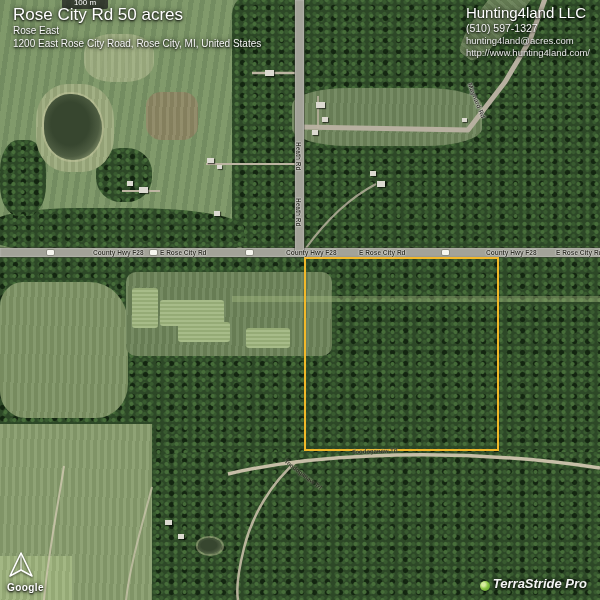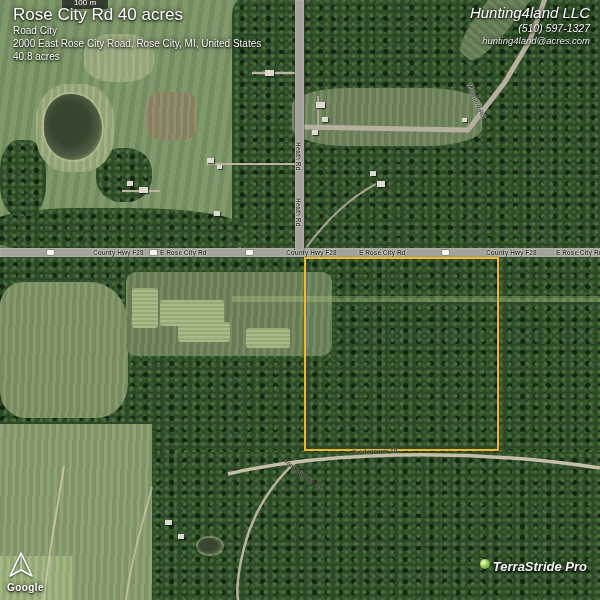--- a/index.html
+++ b/index.html
@@ -40,31 +40,31 @@
     color:#2d2d24;white-space:nowrap;opacity:.9;
     text-shadow:0 0 2px rgba(230,230,210,.8);}
   .shield{position:absolute;width:9px;height:7px;top:249px;background:#f6f6ef;
     border:1px solid #8a8a80;border-radius:2px;box-sizing:border-box;}
   .rot{transform-origin:left top;}
   
   .halo{text-shadow:0 1px 2px rgba(0,0,0,.95),0 0 5px rgba(0,0,0,.8);}
   .info-left{position:absolute;left:13px;top:5px;color:#f5f5f5;}
   .info-left .title{font-size:17px;line-height:19px;font-weight:400;color:#ffffff;}
   .info-left .sub{font-size:10px;line-height:13px;font-weight:400;}
-  .info-right{position:absolute;right:10px;top:4px;text-align:right;color:#f5f5f5;font-style:italic;}
+  .info-right{position:absolute;right:10px;top:4px;text-align:left;color:#f5f5f5;}
   .info-right .company{font-size:15px;line-height:18px;font-weight:400;color:#ffffff;}
   .info-right .sub{font-size:10.5px;line-height:13px;}
   .info-right .small{font-size:9.5px;line-height:12px;color:#e8e8e8;}
   .scalebar{position:absolute;left:62px;top:-4px;width:46px;height:13px;
     background:rgba(28,28,28,.72);border-radius:2px;color:#fff;font-size:8px;
     display:flex;align-items:center;justify-content:center;}
   .google{position:absolute;left:7px;bottom:7px;color:#fff;font-size:10px;
     font-weight:700;letter-spacing:.4px;}
   .north{position:absolute;left:8px;bottom:22px;filter:drop-shadow(0 1px 1px rgba(0,0,0,.6));}
-  .brand{position:absolute;right:13px;bottom:26px;display:flex;align-items:flex-start;gap:3px;}
+  .brand{position:absolute;right:13px;bottom:9px;display:flex;align-items:flex-end;gap:3px;}
   .brand .txt{color:#f4f4f4;font-size:13px;font-style:italic;font-weight:700;}
   .leaf{width:10px;height:10px;border-radius:50%;
     background:radial-gradient(circle at 35% 35%, #d8eda0 0 18%, #8ac443 48%, #4f8f2a 100%);
     box-shadow:0 1px 1px rgba(0,0,0,.5);}
 </style>
 </head>
 <body>
 
 <div id="stage">
 
@@ -146,30 +146,30 @@
   <span class="road-label rot" style="left:302px;top:198px;transform:rotate(90deg);">Heath Rd</span>
   <span class="road-label rot" style="left:473px;top:82px;transform:rotate(68deg);">Maynard Rd</span>
   <span class="trail-label rot" style="left:352px;top:449px;transform:rotate(-2deg);">Toodoganaw Trl</span>
   <span class="trail-label rot" style="left:287px;top:458px;transform:rotate(38deg);">Toodoganaw Trl</span>
 
   <div class="scalebar">
     <span>100 m</span>
   </div>
 
   <div class="info-left">
-    <div class="title halo">Rose City Rd 40 acres</div>
-    <div class="sub halo">Road City</div>
-    <div class="sub halo">2000 East Rose City Road, Rose City, MI, United States</div>
-    <div class="sub halo">40.8 acres</div>
+    <div class="title halo">Rose City Rd 50 acres</div>
+    <div class="sub halo">Rose East</div>
+    <div class="sub halo">1200 East Rose City Road, Rose City, MI, United States</div>
   </div>
 
   <div class="info-right">
     <div class="company halo">Hunting4land LLC</div>
     <div class="sub halo">(510) 597-1327</div>
     <div class="small halo">hunting4land@acres.com</div>
+    <div class="small halo">http://www.hunting4land.com/</div>
   </div>
 
   <svg class="north" width="26" height="26" viewBox="0 0 26 26">
     <path d="M13 1 L24 24 L13 18 L2 24 Z" fill="none" stroke="#ffffff" stroke-width="1.6" stroke-linejoin="round"></path>
     <path d="M13 1 L13 18" stroke="#ffffff" stroke-width="1"></path>
   </svg>
   <div class="google halo">Google</div>
 
   <div class="brand">
     <span class="leaf"></span>

